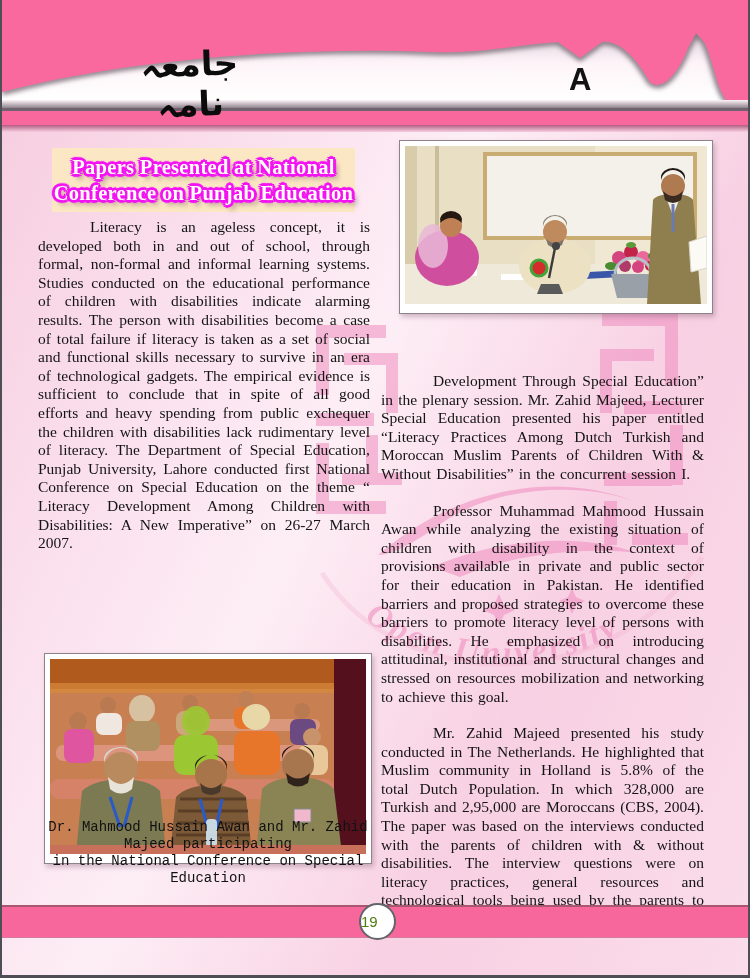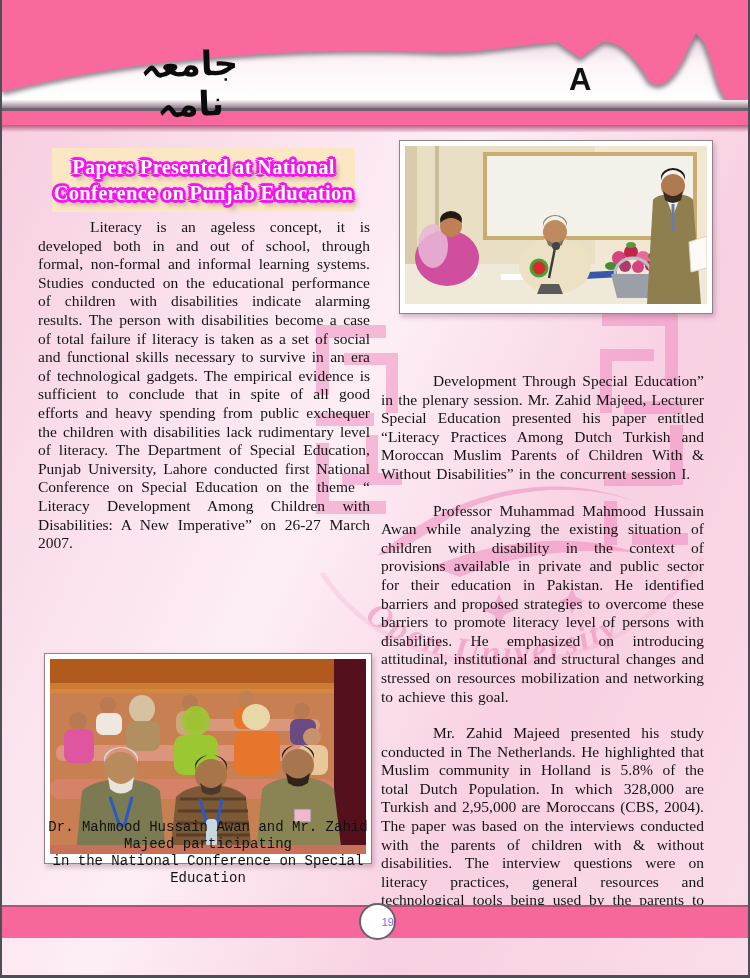--- a/index.html
+++ b/index.html
@@ -43,22 +43,22 @@
   #photo-bottom{left:42px;top:653px;}
   .caption{position:absolute;z-index:2;text-align:center;font-size:14px;line-height:17px;color:#111;}
   #caption-top{left:397px;top:315px;width:314px;}
   #caption-bottom{left:36px;top:819px;width:340px;font-family:Liberation Mono, monospace;}
   .footer-bar{
     position:absolute;left:0;top:905px;width:750px;height:30px;z-index:3;
     background:#f8679b;border-top:2px solid #a9566f;border-bottom:1px solid #d77b9d;
   }
   .page-num{
     position:absolute;left:357px;top:903px;width:33px;height:33px;z-index:4;border-radius:50%;
-    background:#ffffff;border:2px solid #63636b;display:flex;align-items:center;justify-content:flex-end;
-    font-family:"Liberation Sans",sans-serif;font-size:11px;color:#8b5cf6;
+    background:#ffffff;border:2px solid #63636b;display:flex;align-items:center;justify-content:flex-start;
+    font-family:"Liberation Sans",sans-serif;font-size:15px;color:#4d7c0f;
   }
   .watermark{position:absolute;left:280px;top:305px;z-index:1;opacity:.5;}
 </style>
 </head>
 <body>
 
 <div class="page">
 
   <svg class="hdr" viewBox="0 0 750 132" aria-hidden="true">
     <defs>

